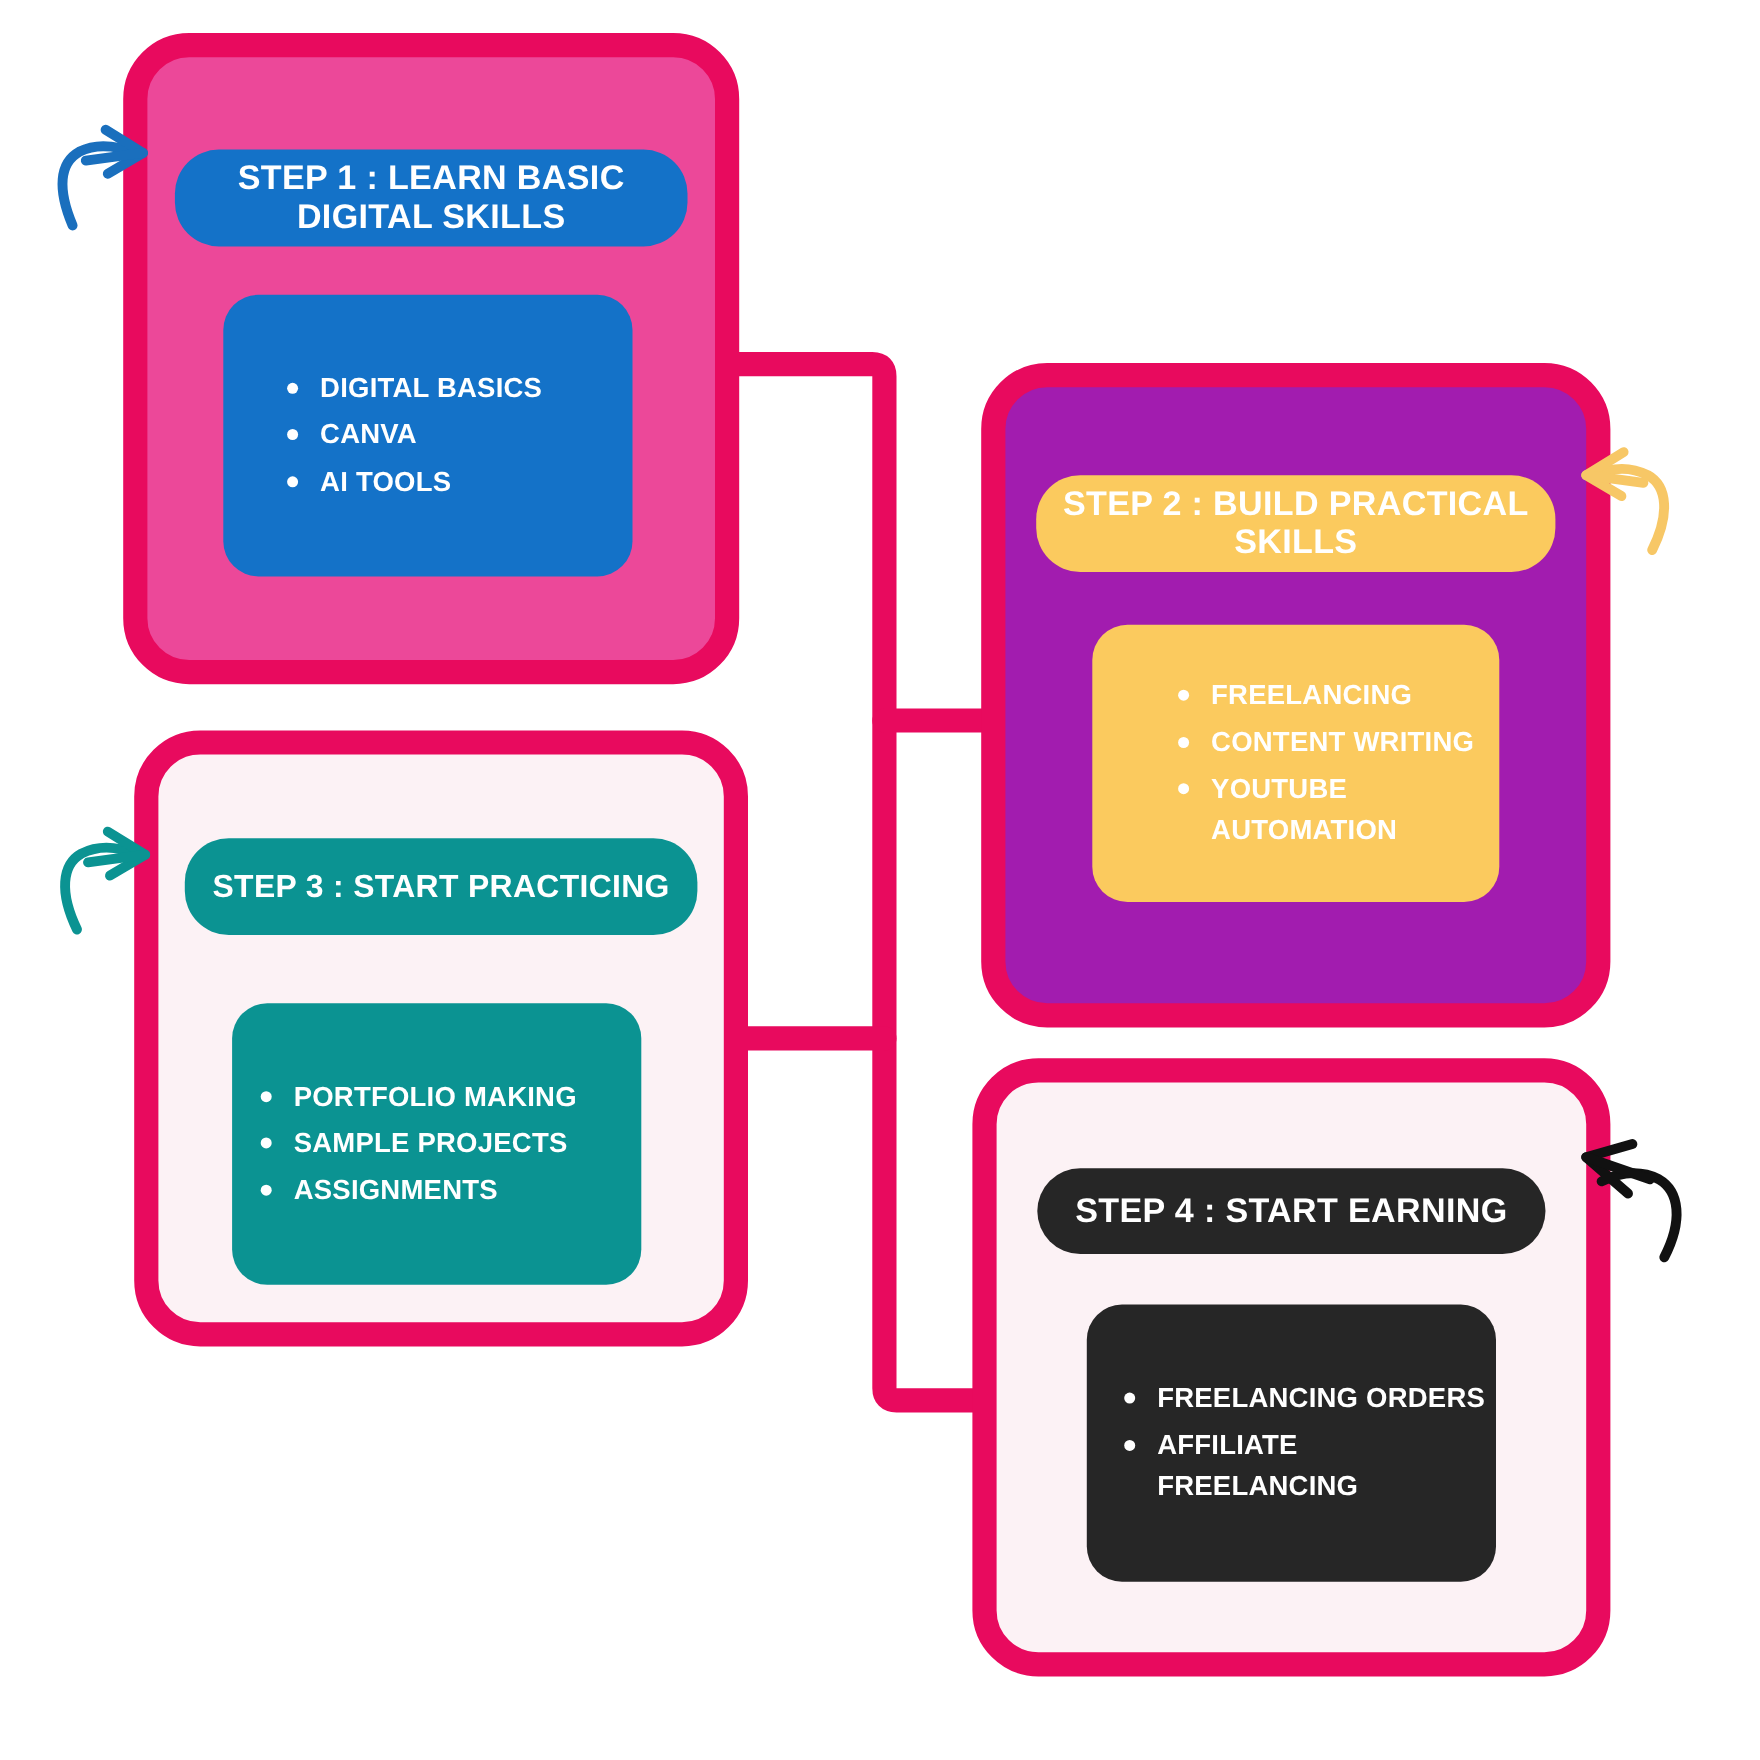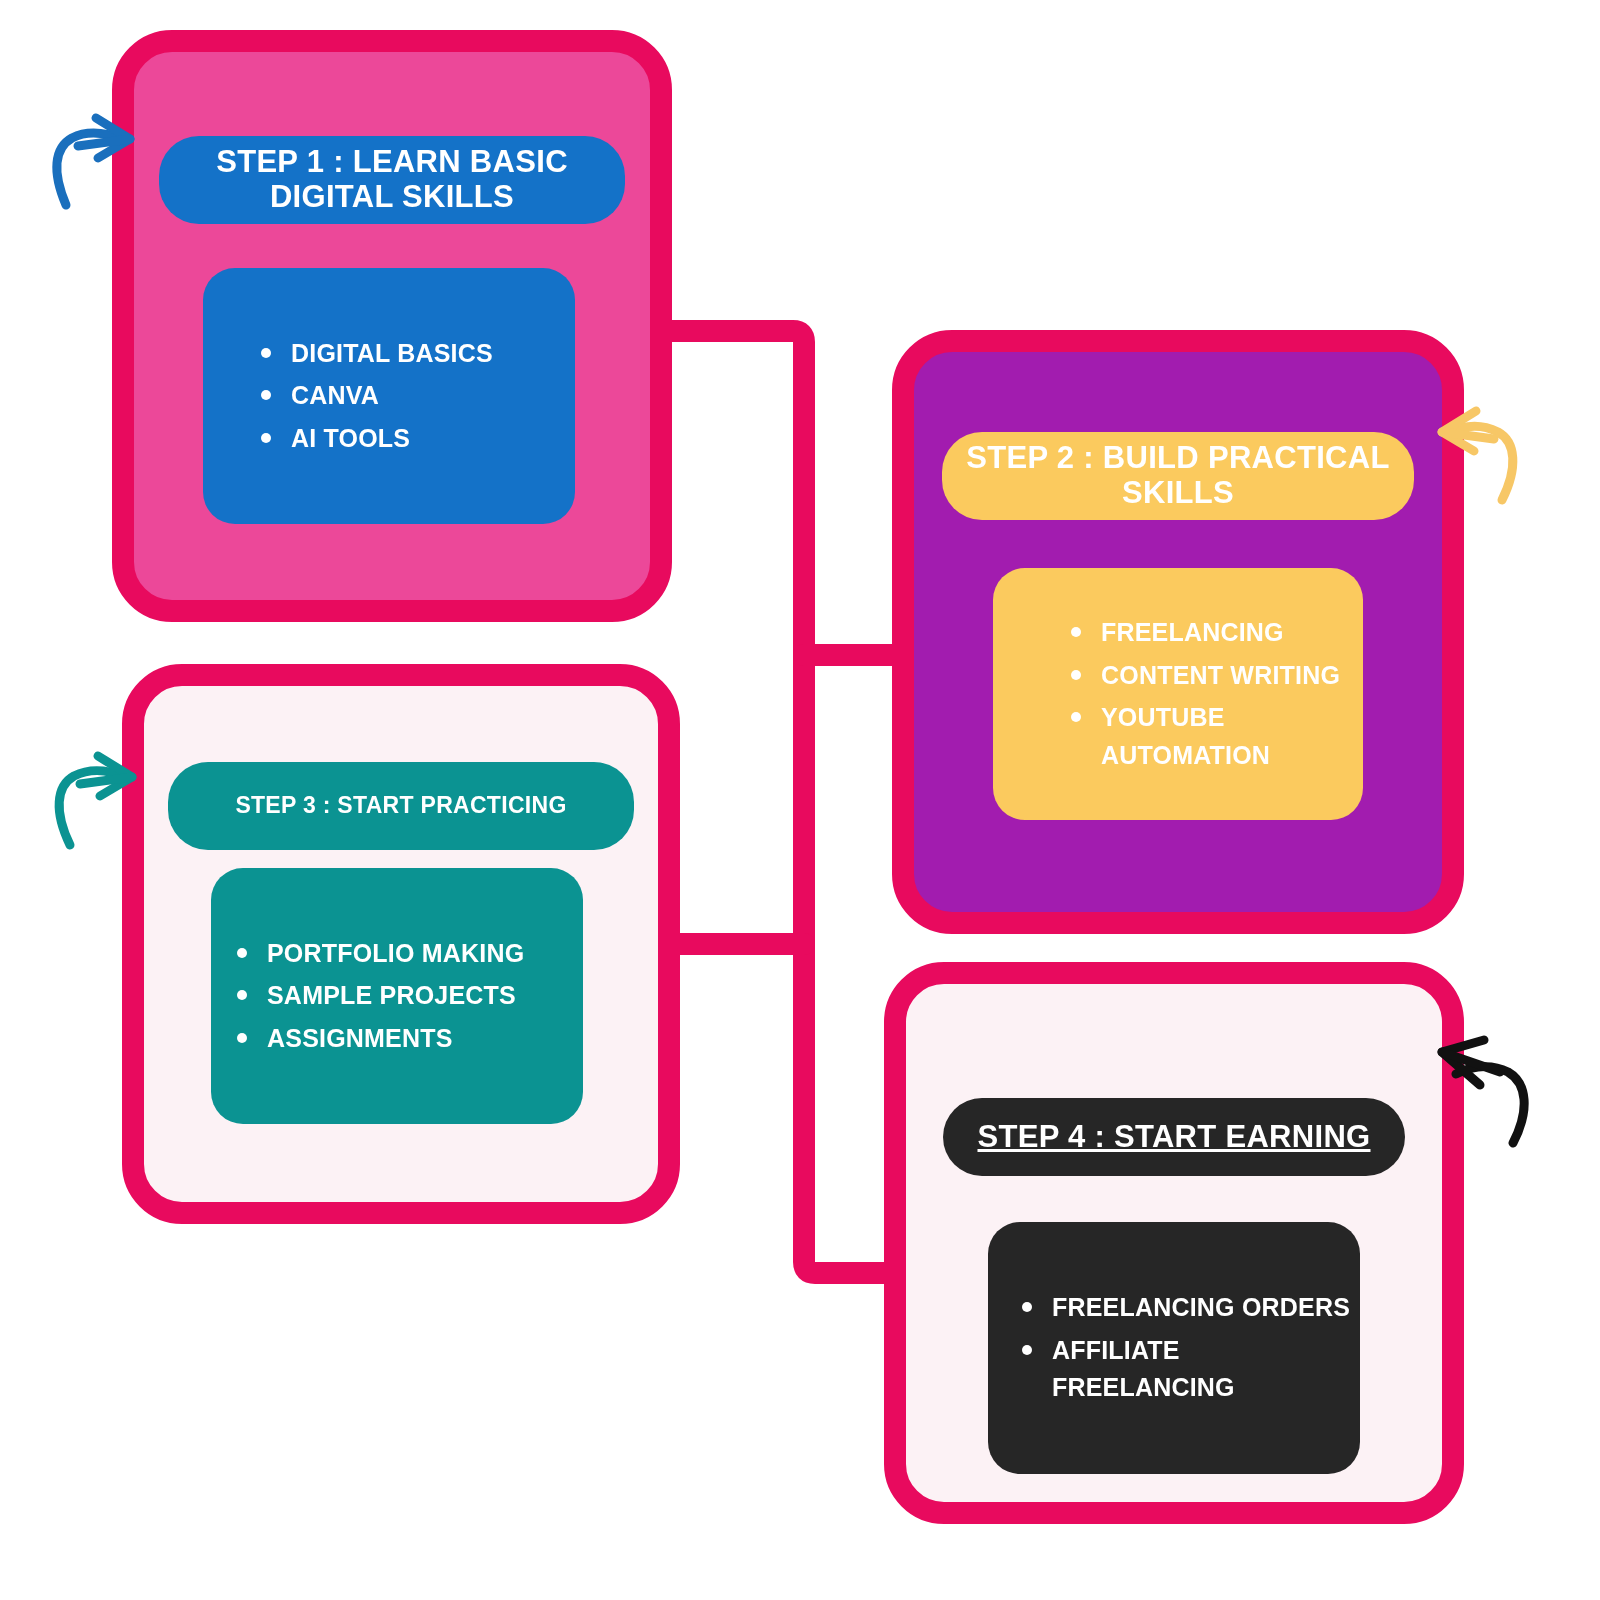--- a/index.html
+++ b/index.html
@@ -64,34 +64,34 @@
     font-weight: bold;
     text-align: center;
     letter-spacing: 0.3px;
     display: flex;
     align-items: center;
     justify-content: center;
     line-height: 1.12;
   }
   .card-1 .step-header { width: 466px; margin-top: 84px;  height: 88px;  font-size: 31px; }
   .card-2 .step-header { width: 472px; margin-top: 80px;  height: 88px;  font-size: 31px; }
-  .card-3 .step-header { width: 466px; margin-top: 76px;  height: 88px;  font-size: 23px; }
-  .card-4 .step-header { width: 462px; margin-top: 114px;  height: 78px;  font-size: 31px; text-decoration: underline; }
+  .card-3 .step-header { width: 466px; margin-top: 76px;  height: 88px;  font-size: 29px; }
+  .card-4 .step-header { width: 462px; margin-top: 78px;  height: 78px;  font-size: 31px; }
 
   .step-body {
     position: relative;
     box-sizing: border-box;
     border-radius: 32px;
     color: #ffffff;
     display: flex;
     align-items: center;
   }
   .card-1 .step-body { width: 372px; margin-top: 44px; height: 256px; margin-right: 6px; }
   .card-2 .step-body { width: 370px; margin-top: 48px; height: 252px; margin-right: 0px; }
-  .card-3 .step-body { width: 372px; margin-top: 18px; height: 256px; margin-right: 8px; }
+  .card-3 .step-body { width: 372px; margin-top: 62px; height: 256px; margin-right: 8px; }
   .card-4 .step-body { width: 372px; margin-top: 46px; height: 252px; margin-right: 0px; }
 
   .step-body ul {
     list-style: none;
     margin: 0;
     padding: 0 0 0 40px;
     width: 100%;
   }
   .step-body li {
     position: relative;

